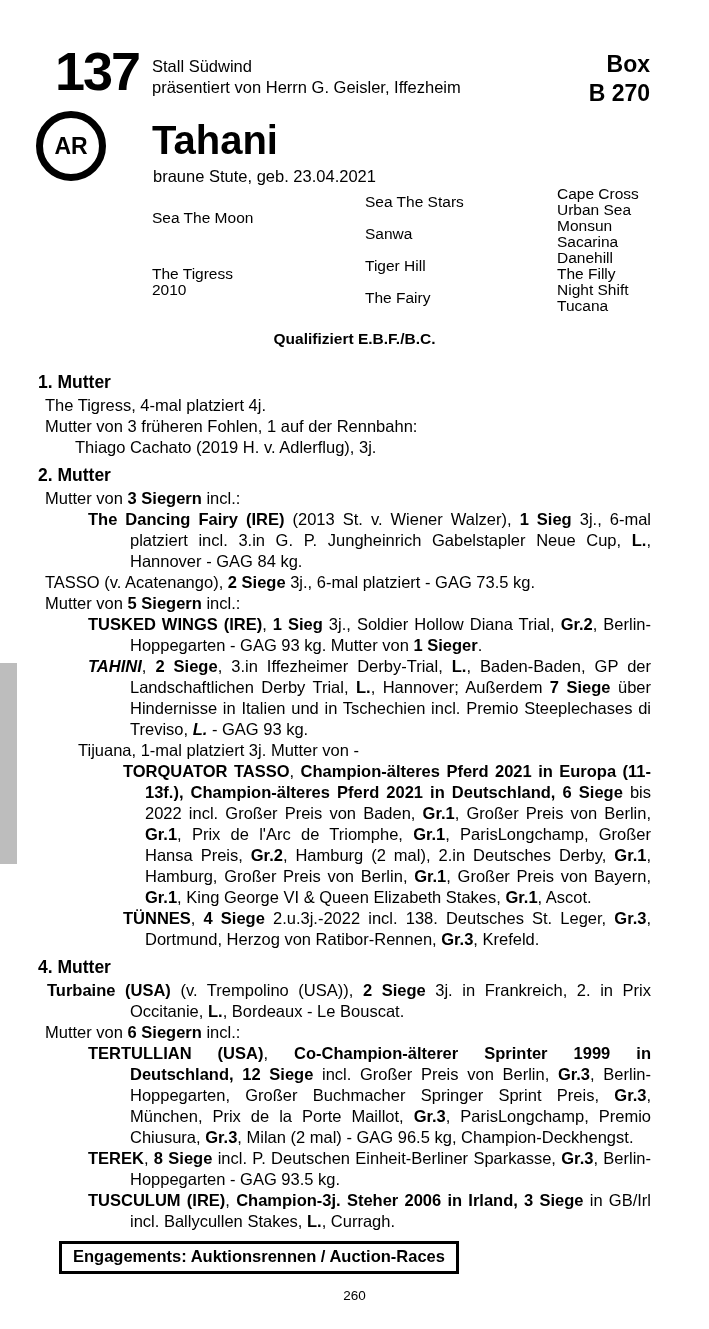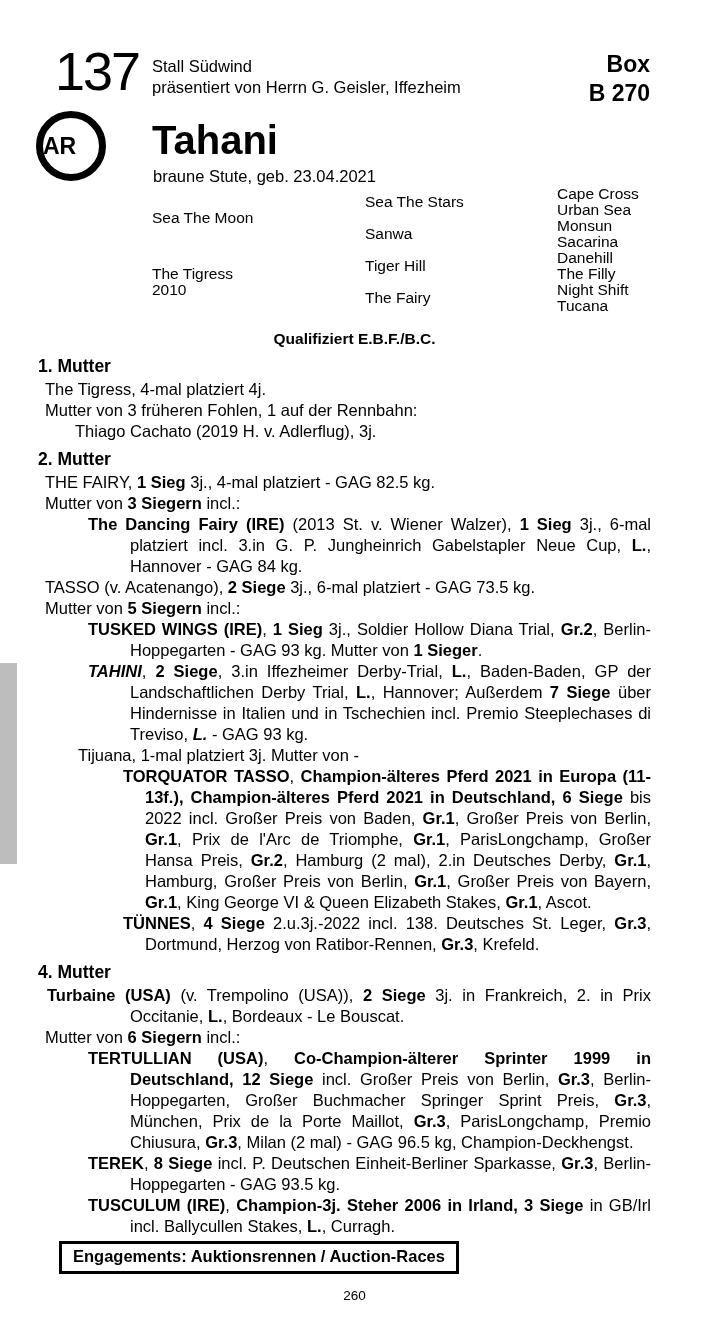--- a/index.html
+++ b/index.html
@@ -1,40 +1,40 @@
 <!DOCTYPE html>
 <html><head>
 <meta charset="utf-8">
 <style>
   * { margin:0; padding:0; box-sizing:border-box; }
   html,body { background:#fff; }
   body { width:709px; height:1329px; position:relative; font-family:"Liberation Sans", sans-serif; color:#000; overflow:hidden; }
 
   .margin-marker { position:absolute; left:0; top:663px; width:17px; height:201px; }
 
-  .lot-number { position:absolute; left:55px; top:45px; font-size:54px; line-height:52px; font-weight:normal; letter-spacing:-2px; }
+  .lot-number { position:absolute; left:55px; top:45px; font-size:54px; line-height:52px; font-weight:bold; letter-spacing:-2px; }
   .consignor { position:absolute; left:152px; top:56px; font-size:16.5px; line-height:20.5px; }
   .box-info { position:absolute; right:59px; top:50px; text-align:right; font-size:23px; line-height:29px; font-weight:bold; }
 
-  .brand-circle { position:absolute; left:36px; top:111px; width:70px; height:70px; border:7px solid #000; border-radius:50%; display:flex; align-items:center; justify-content:flex-start; font-weight:bold; font-size:23px; letter-spacing:0px; }
+  .brand-circle { position:absolute; left:36px; top:111px; width:70px; height:70px; border:7px solid #000; border-radius:50%; display:flex; align-items:center; justify-content:center; font-weight:bold; font-size:23px; letter-spacing:0px; }
 
   .horse-name { position:absolute; left:152px; top:119px; font-size:40px; line-height:42px; font-weight:bold;text-align:right; }
   .horse-desc { position:absolute; left:153px; top:167px; font-size:16.5px; }
 
   .pedigree { position:absolute; left:152px; top:186px; width:500px; border-collapse:collapse; font-size:15.5px; }
   .pedigree td { vertical-align:middle; padding:0; height:16px; line-height:16px; }
   .pedigree .col-g1 { width:213px; }
   .pedigree .col-g2 { width:192px; }
   .pedigree .col-g3 { width:95px; }
 
   .qualification { position:absolute; left:0; top:330px; width:100%; text-align:center; font-weight:bold; font-size:15.5px; }
 
   .sections { position:absolute; left:38px; top:356px; width:613px; font-size:16.5px; line-height:21px; }
   .section-heading { font-size:17.5px; font-weight:bold; line-height:21px; margin:7px 0 2px 0; }
-  .section-heading:first-child { margin-top:0; }
+  .section-heading:first-child { margin-top:16px; }
   .p-level1 { padding-left:7px; }
   .p-level1-indent { padding-left:37px; }
   .p-level1-hanging { padding-left:92px; text-indent:-83px; text-align:justify; }
   .p-level2 { padding-left:92px; text-indent:-42px; text-align:justify; }
   .p-level2-plain { padding-left:40px; }
   .p-level3 { padding-left:107px; text-indent:-22px; text-align:justify; }
   .seg-b { font-weight:bold; }
   .seg-bi { font-weight:bold; font-style:italic; }
 
   .engagements-box { position:absolute; left:59px; top:1241px; border:3px solid #000; padding:2px 11px 4px 11px; font-weight:bold; font-size:16.5px; line-height:21px; }
@@ -106,21 +106,20 @@
   </table>
 
 <div class="qualification">Qualifiziert E.B.F./B.C.</div>
 
 <div class="sections" id="sections-root">
     <div class="section-heading">1. Mutter</div>
     <div class="p-level1"><span>The Tigress, 4-mal platziert 4j.</span></div>
     <div class="p-level1"><span>Mutter von 3 früheren Fohlen, 1 auf der Rennbahn:</span></div>
     <div class="p-level1-indent"><span>Thiago Cachato (2019 H. v. Adlerflug), 3j.</span></div>
     <div class="section-heading">2. Mutter</div>
-    <div class="p-level1"><span>THE FAIRY, </span><span class="seg-b">1 Sieg</span><span> 3j., 4-mal platziert - GAG 82.5 kg.</span></div>
     <div class="p-level1"><span>Mutter von </span><span class="seg-b">3 Siegern</span><span> incl.:</span></div>
     <div class="p-level2"><span class="seg-b">The Dancing Fairy (IRE)</span><span> (2013 St. v. Wiener Walzer), </span><span class="seg-b">1 Sieg</span><span> 3j., 6-mal platziert incl. 3.in G. P. Jungheinrich Gabelstapler Neue Cup, </span><span class="seg-b">L.</span><span>, Hannover - GAG 84 kg.</span></div>
     <div class="p-level1"><span>TASSO (v. Acatenango), </span><span class="seg-b">2 Siege</span><span> 3j., 6-mal platziert - GAG 73.5 kg.</span></div>
     <div class="p-level1"><span>Mutter von </span><span class="seg-b">5 Siegern</span><span> incl.:</span></div>
     <div class="p-level2"><span class="seg-b">TUSKED WINGS (IRE)</span><span>, </span><span class="seg-b">1 Sieg</span><span> 3j., Soldier Hollow Diana Trial, </span><span class="seg-b">Gr.2</span><span>, Berlin-Hoppegarten - GAG 93 kg. Mutter von </span><span class="seg-b">1 Sieger</span><span>.</span></div>
     <div class="p-level2"><span class="seg-bi">TAHINI</span><span>, </span><span class="seg-b">2 Siege</span><span>, 3.in Iffezheimer Derby-Trial, </span><span class="seg-b">L.</span><span>, Baden-Baden, GP der Landschaftlichen Derby Trial, </span><span class="seg-b">L.</span><span>, Hannover; Außerdem </span><span class="seg-b">7 Siege</span><span> über Hindernisse in Italien und in Tschechien incl. Premio Steeplechases di Treviso, </span><span class="seg-bi">L.</span><span> - GAG 93 kg.</span></div>
     <div class="p-level2-plain"><span>Tijuana, 1-mal platziert 3j. Mutter von -</span></div>
     <div class="p-level3"><span class="seg-b">TORQUATOR TASSO</span><span>, </span><span class="seg-b">Champion-älteres Pferd 2021 in Europa (11-13f.), Champion-älteres Pferd 2021 in Deutschland, 6 Siege</span><span> bis 2022 incl. Großer Preis von Baden, </span><span class="seg-b">Gr.1</span><span>, Großer Preis von Berlin, </span><span class="seg-b">Gr.1</span><span>, Prix de l'Arc de Triomphe, </span><span class="seg-b">Gr.1</span><span>, ParisLongchamp, Großer Hansa Preis, </span><span class="seg-b">Gr.2</span><span>, Hamburg (2 mal), 2.in Deutsches Derby, </span><span class="seg-b">Gr.1</span><span>, Hamburg, Großer Preis von Berlin, </span><span class="seg-b">Gr.1</span><span>, Großer Preis von Bayern, </span><span class="seg-b">Gr.1</span><span>, King George VI &amp; Queen Elizabeth Stakes, </span><span class="seg-b">Gr.1</span><span>, Ascot.</span></div>
     <div class="p-level3"><span class="seg-b">TÜNNES</span><span>, </span><span class="seg-b">4 Siege</span><span> 2.u.3j.-2022 incl. 138. Deutsches St. Leger, </span><span class="seg-b">Gr.3</span><span>, Dortmund, Herzog von Ratibor-Rennen, </span><span class="seg-b">Gr.3</span><span>, Krefeld.</span></div>
     <div class="section-heading">4. Mutter</div>

